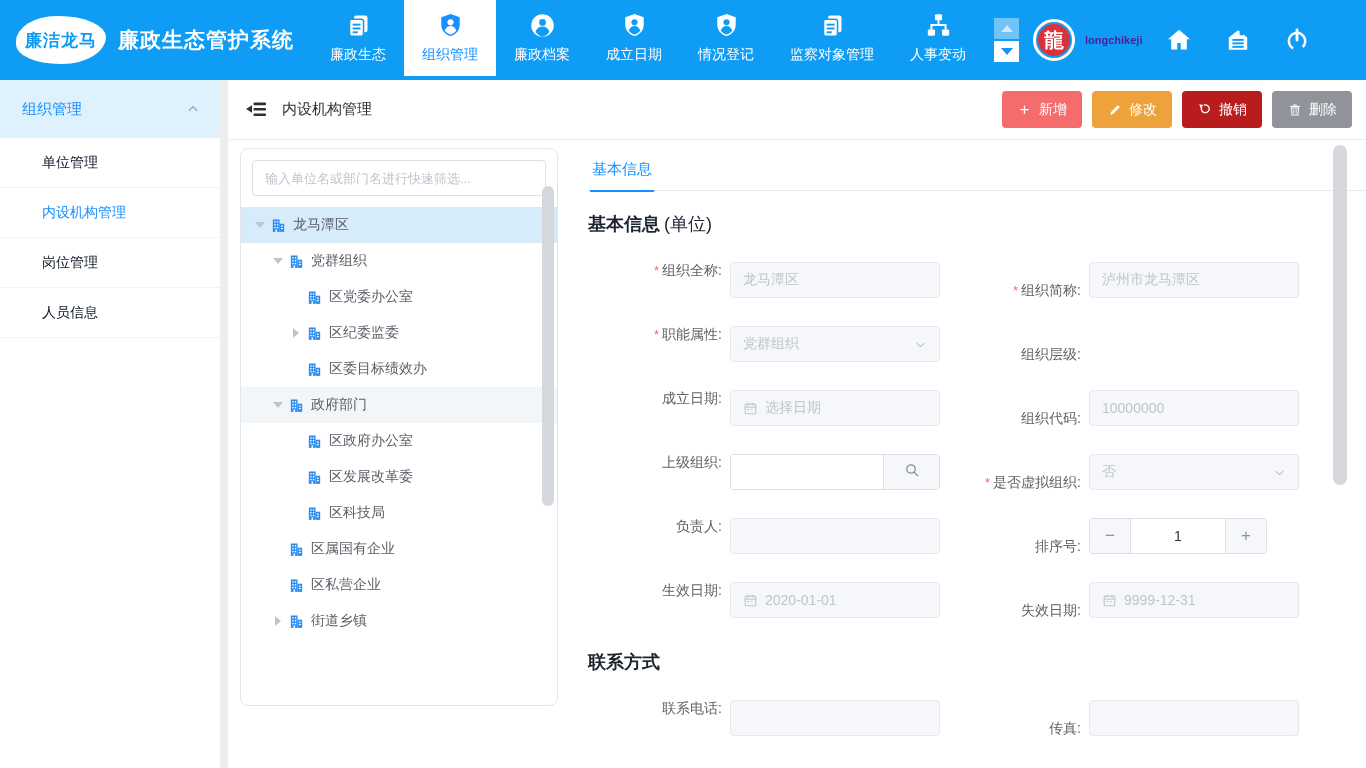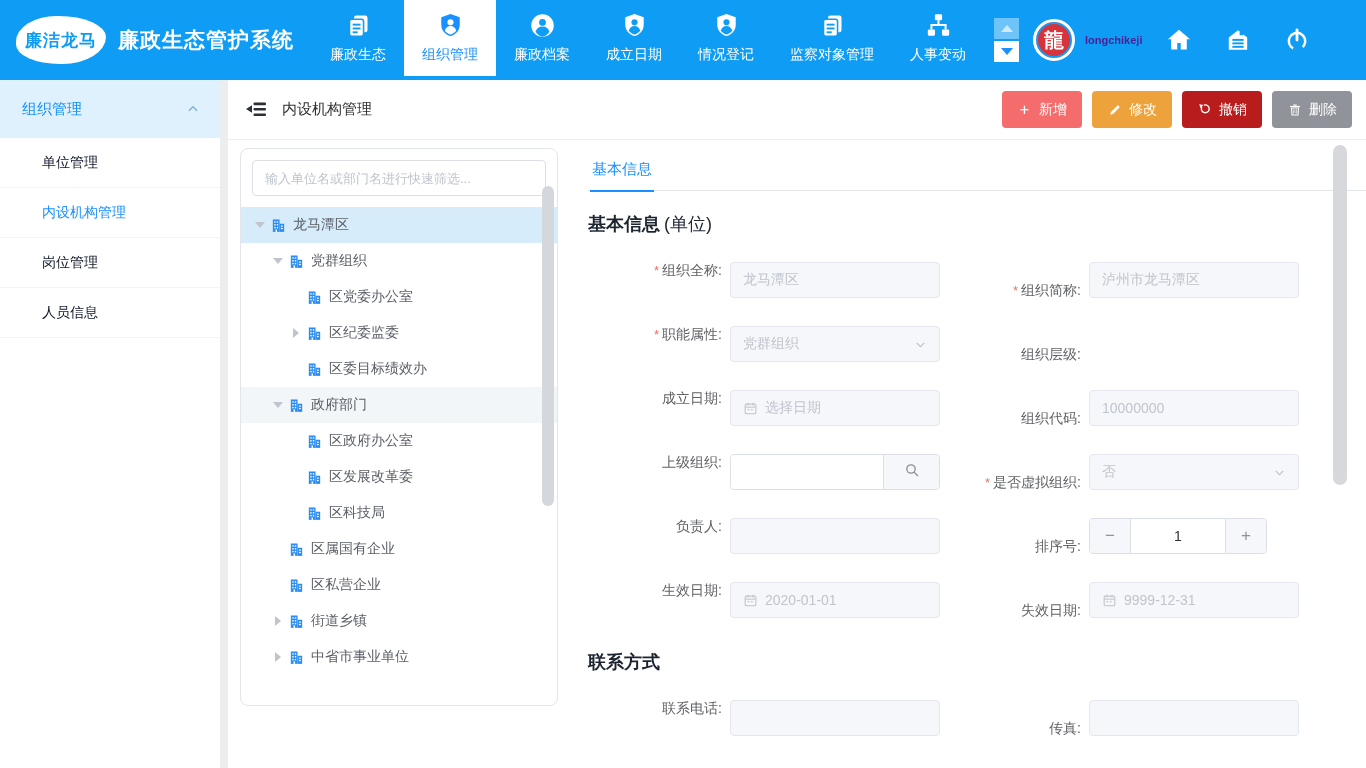--- a/index.html
+++ b/index.html
@@ -506,41 +506,20 @@
                 <rect x="9.6" y="10" width="2" height="2"></rect>
                 <rect x="6" y="14" width="2" height="2"></rect>
                 <rect x="9.6" y="14" width="2" height="2"></rect>
                 <rect x="15.4" y="12" width="2.6" height="1.8"></rect>
                 <rect x="15.4" y="15.4" width="2.6" height="1.8"></rect>
                 <rect x="7.8" y="17.6" width="2.2" height="3.4"></rect>
               </g>
             </svg></span>
     <span>街道乡镇</span>
         </div>
-        <div class="tree-node" style="padding-left:28px">
-    <span class="t-caret">
-            <div class="car-col"></div>
-          </span>
-    <span class="t-ico"><svg viewBox="0 0 24 24">
-              <rect x="4" y="3.5" width="9.5" height="17.5" fill="#2b8df0"></rect>
-              <rect x="13.5" y="9.5" width="6.5" height="11.5" fill="#2b8df0"></rect>
-              <g fill="#ffffff">
-                <rect x="6" y="6" width="2" height="2"></rect>
-                <rect x="9.6" y="6" width="2" height="2"></rect>
-                <rect x="6" y="10" width="2" height="2"></rect>
-                <rect x="9.6" y="10" width="2" height="2"></rect>
-                <rect x="6" y="14" width="2" height="2"></rect>
-                <rect x="9.6" y="14" width="2" height="2"></rect>
-                <rect x="15.4" y="12" width="2.6" height="1.8"></rect>
-                <rect x="15.4" y="15.4" width="2.6" height="1.8"></rect>
-                <rect x="7.8" y="17.6" width="2.2" height="3.4"></rect>
-              </g>
-            </svg></span>
-    <span>中省市事业单位</span>
-        </div>
       </div>
     <div class="tree-scrollbar"></div>
   </div>
 
   <div class="form-area">
     <div class="tabs">
       <span class="tab">基本信息</span>
     </div>
     <div class="sec-title">
       <span>基本信息</span><span class="suffix">(单位)</span>

